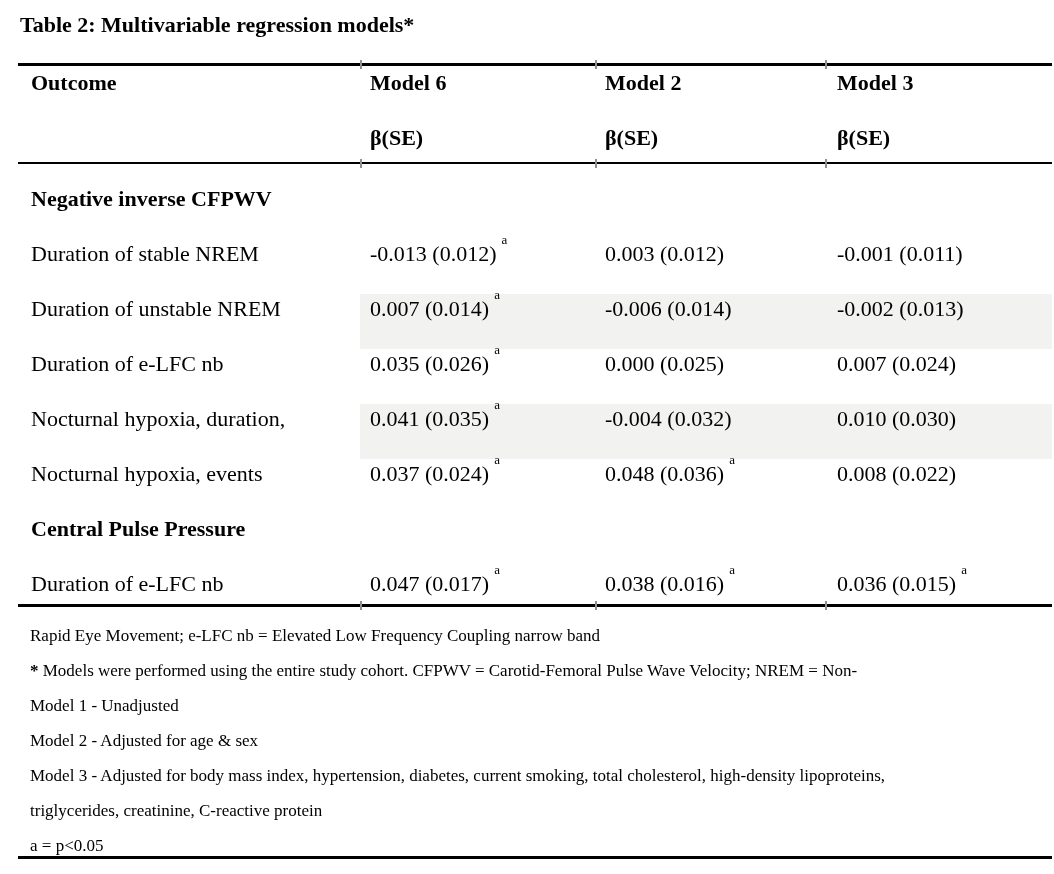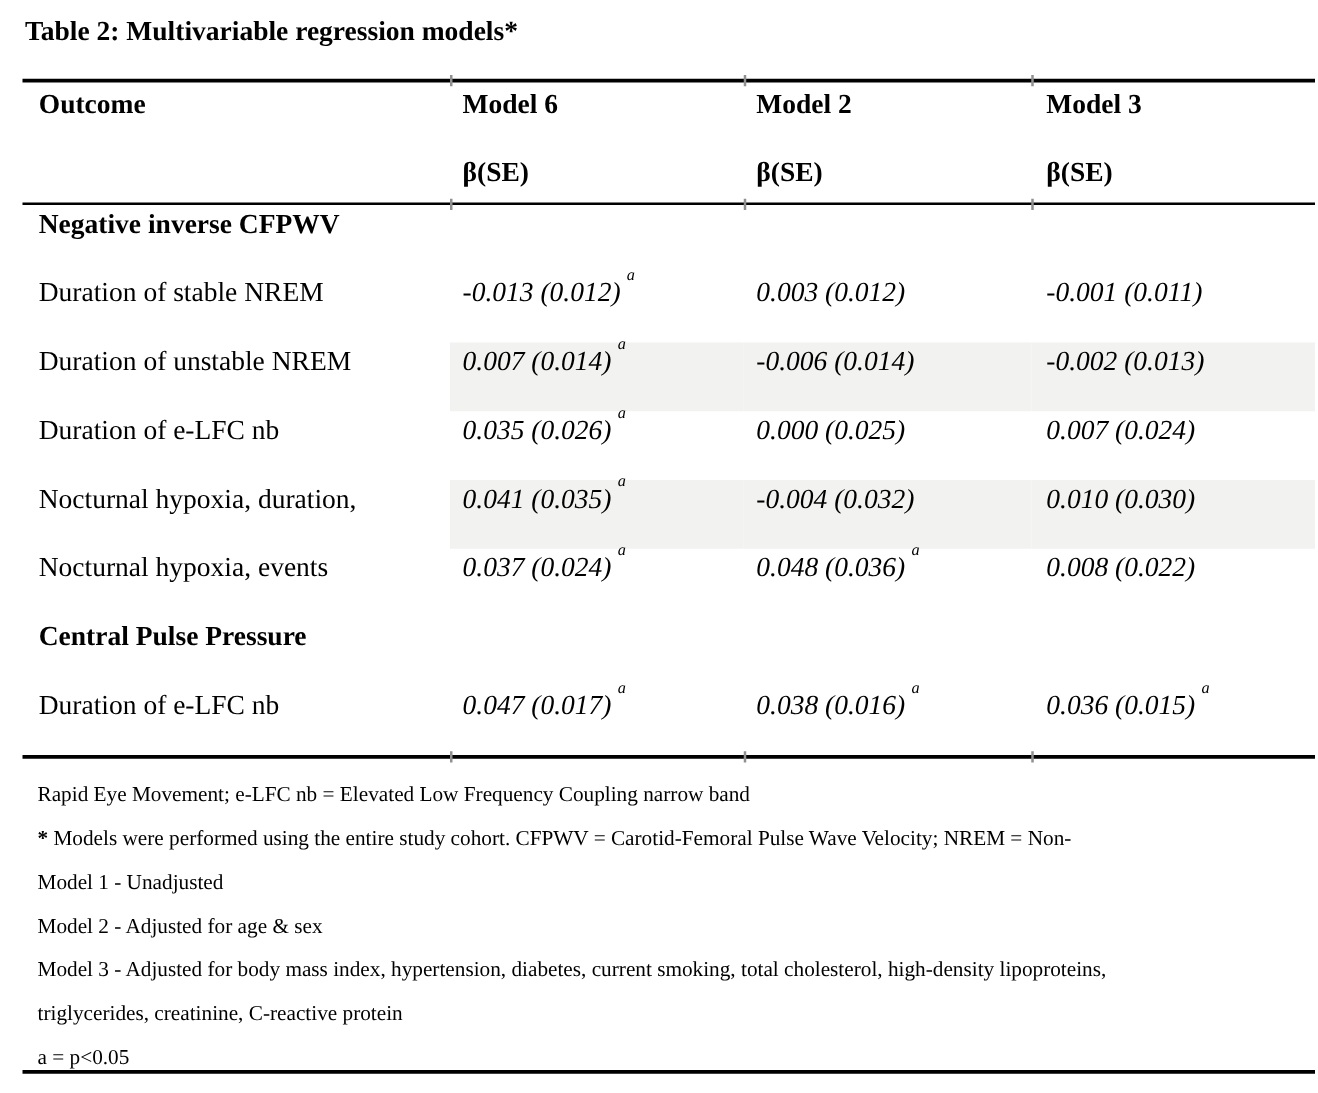--- a/index.html
+++ b/index.html
@@ -28,24 +28,24 @@
   .tick.t2{left:577px;}
   .tick.t3{left:807px;}
   .grid4{display:grid;grid-template-columns:342px 235px 230px 227px;}
   .header{height:96px;}
   .hcell{font-size:22px;font-weight:bold;line-height:26px;padding-top:4px;}
   .hcell .sub{display:block;margin-top:29px;min-height:26px;}
   .hcell.h1{padding-left:13px;}
   .hcell.h2,.hcell.h3{padding-left:10px;}
   .hcell.h4{padding-left:12px;}
   .row{height:55px;box-sizing:border-box;}
-  .cell{font-size:22px;line-height:26px;padding-top:2px;box-sizing:border-box;height:55px;}
+  .cell{font-size:22px;line-height:26px;padding-top:2px;box-sizing:border-box;height:55px;margin-top:20px;}
   .section-label{font-weight:bold;grid-column:1/-1;padding-left:13px;}
   .outcome{padding-left:13px;}
-  .val{padding-left:10px;font-style:italic;}
+  .val{padding-left:10px;}
   .row .val.c4{padding-left:12px;}
   .row.shaded .val{background:var(--shade);}
   sup.sig{font-size:13px;position:relative;top:-9px;margin-left:5px;line-height:0;}
   .footnotes{
     position:absolute;left:30px;top:618px;width:1006px;
     font-size:17px;line-height:35px;
   }
   .footnote{margin:0;}
   .footnote b{font-weight:bold;}
   .bottomrule{position:absolute;left:18px;top:856px;width:1034px;height:3px;background:var(--ink);}

